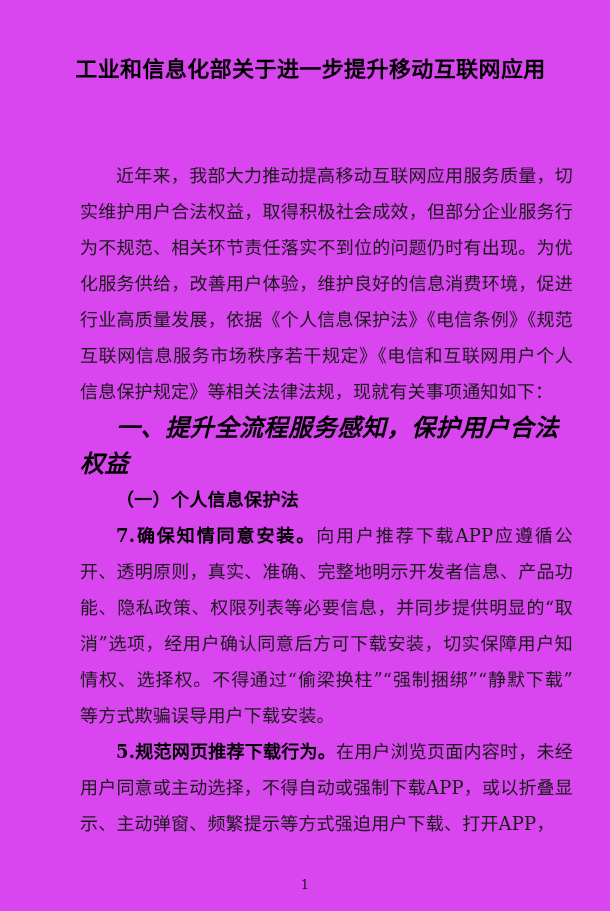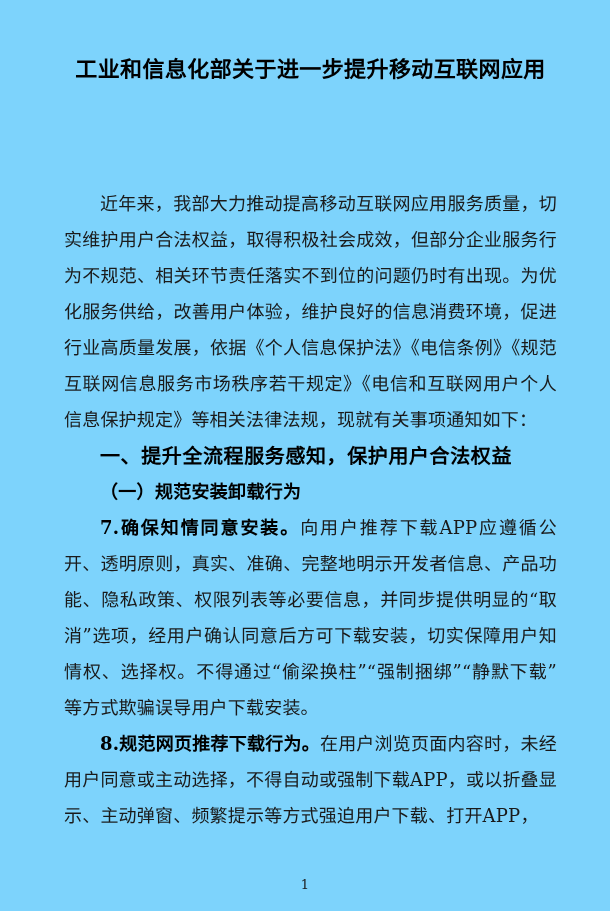--- a/index.html
+++ b/index.html
@@ -15,21 +15,21 @@
     position: relative;
     overflow: hidden;
     font-family: "DejaVu Serif", serif;
     color: #000000;
     -webkit-font-smoothing: antialiased;
   }
 
   .page {
     position: absolute;
     inset: 0;
-    background: #7dd3fc;
+    background: #d946ef;
   }
 
   
   .doc-title {
     position: absolute;
     left: 64px;
     right: 53px;
     top: 48px;
     text-align: center;
     font-family: "DejaVu Serif", "Liberation Serif", serif;
@@ -40,24 +40,23 @@
     color: #000000;
   }
   .doc-title .title-line {
     display: block;
     white-space: nowrap;
   }
 
   
   .body-region {
     position: absolute;
-    left: 64px;
+    left: 80px;
     top: 158px;
     width: 493px;
-    margin-top: 28px;
   }
 
   
   .para {
     font-family: "DejaVu Serif", "Liberation Serif", serif;
     font-size: 18px;
     line-height: 36px;
     text-align: justify;
     text-justify: inter-character;
     text-align-last: left;
@@ -66,26 +65,27 @@
     color: #1a1a1a;
   }
   .para.indent {
     text-indent: 36px;
   }
 
   
   .heading-1 {
     font-family: "DejaVu Sans", "Liberation Sans", sans-serif;
     font-weight: 700;
-    font-size: 20px;
+    font-size: 24px;
     line-height: 36px;
     text-indent: 36px;
     letter-spacing: 0.6px;
     margin: 0;
     color: #000000;
+    font-style: italic;
   }
 
   
   .heading-2 {
     font-family: "DejaVu Serif", "Liberation Serif", serif;
     font-weight: 700;
     font-size: 18px;
     line-height: 36px;
     text-indent: 36px;
     letter-spacing: 0.3px;
@@ -120,23 +120,23 @@
   <div class="doc-title">
     <span class="title-line">工业和信息化部关于进一步提升移动互联网应用</span>
   </div>
 
   <div class="body-region">
 
     <p class="para indent">近年来，我部大力推动提高移动互联网应用服务质量，切实维护用户合法权益，取得积极社会成效，但部分企业服务行为不规范、相关环节责任落实不到位的问题仍时有出现。为优化服务供给，改善用户体验，维护良好的信息消费环境，促进行业高质量发展，依据《个人信息保护法》《电信条例》《规范互联网信息服务市场秩序若干规定》《电信和互联网用户个人信息保护规定》等相关法律法规，现就有关事项通知如下：</p>
 
     <p class="heading-1">一、提升全流程服务感知，保护用户合法权益</p>
 
-    <p class="heading-2">（一）规范安装卸载行为</p>
+    <p class="heading-2">（一）个人信息保护法</p>
 
     <p class="para indent"><span class="lead">7.确保知情同意安装。</span><span>向用户推荐下载APP应遵循公开、透明原则，真实、准确、完整地明示开发者信息、产品功能、隐私政策、权限列表等必要信息，并同步提供明显的“取消”选项，经用户确认同意后方可下载安装，切实保障用户知情权、选择权。不得通过“偷梁换柱”“强制捆绑”“静默下载”等方式欺骗误导用户下载安装。</span></p>
 
-    <p class="para indent"><span class="lead">8.规范网页推荐下载行为。</span><span>在用户浏览页面内容时，未经用户同意或主动选择，不得自动或强制下载APP，或以折叠显示、主动弹窗、频繁提示等方式强迫用户下载、打开APP，</span></p>
+    <p class="para indent"><span class="lead">5.规范网页推荐下载行为。</span><span>在用户浏览页面内容时，未经用户同意或主动选择，不得自动或强制下载APP，或以折叠显示、主动弹窗、频繁提示等方式强迫用户下载、打开APP，</span></p>
 
   </div>
 
   <div class="page-number">1</div>
 
 </div>
 
 </body></html>

